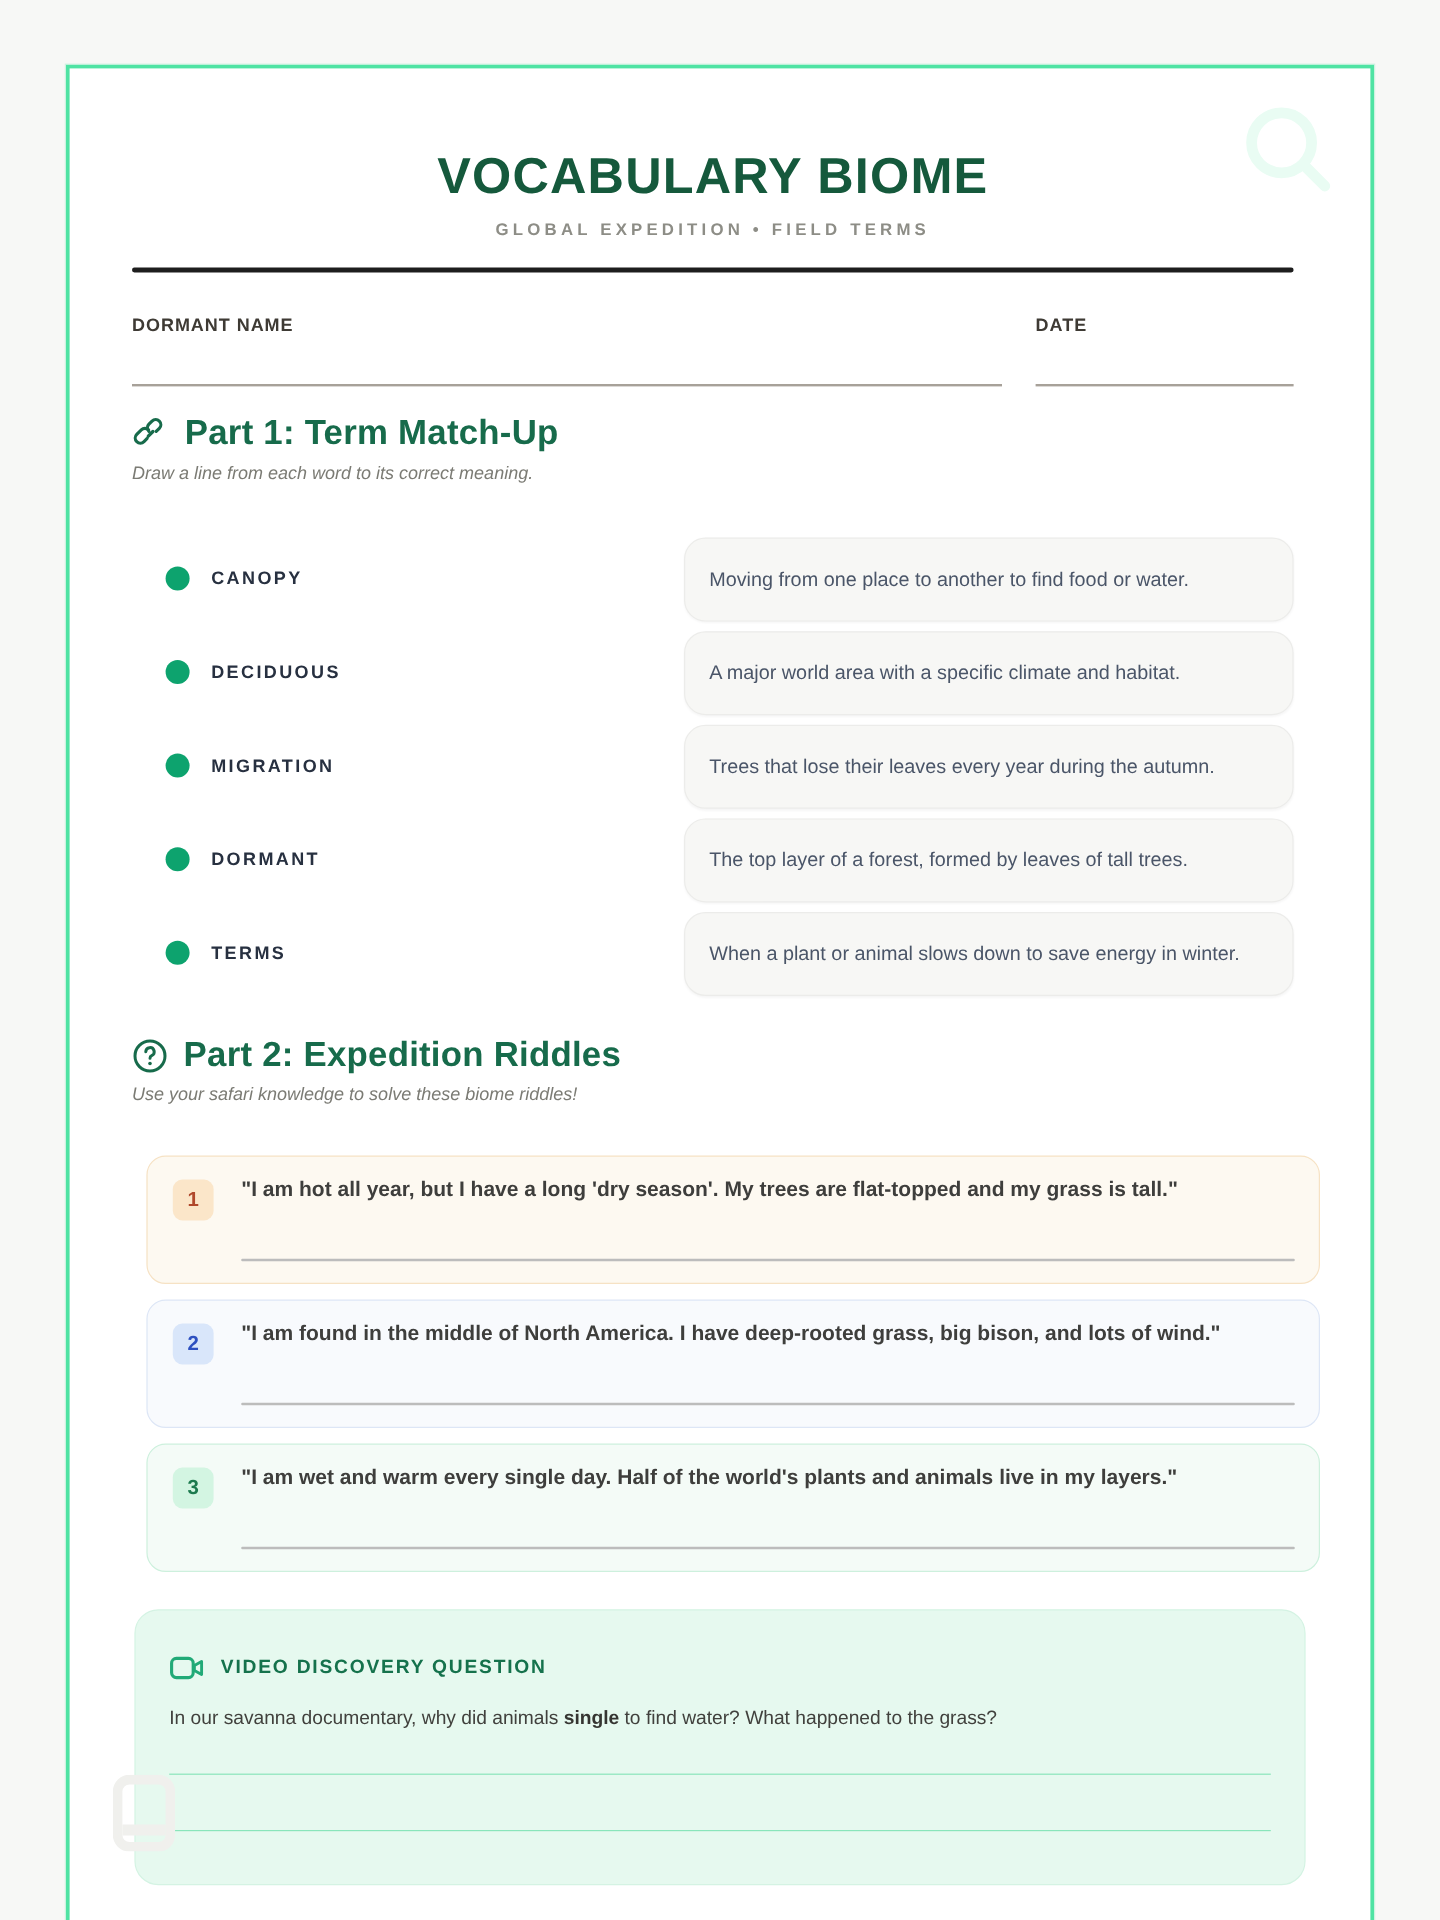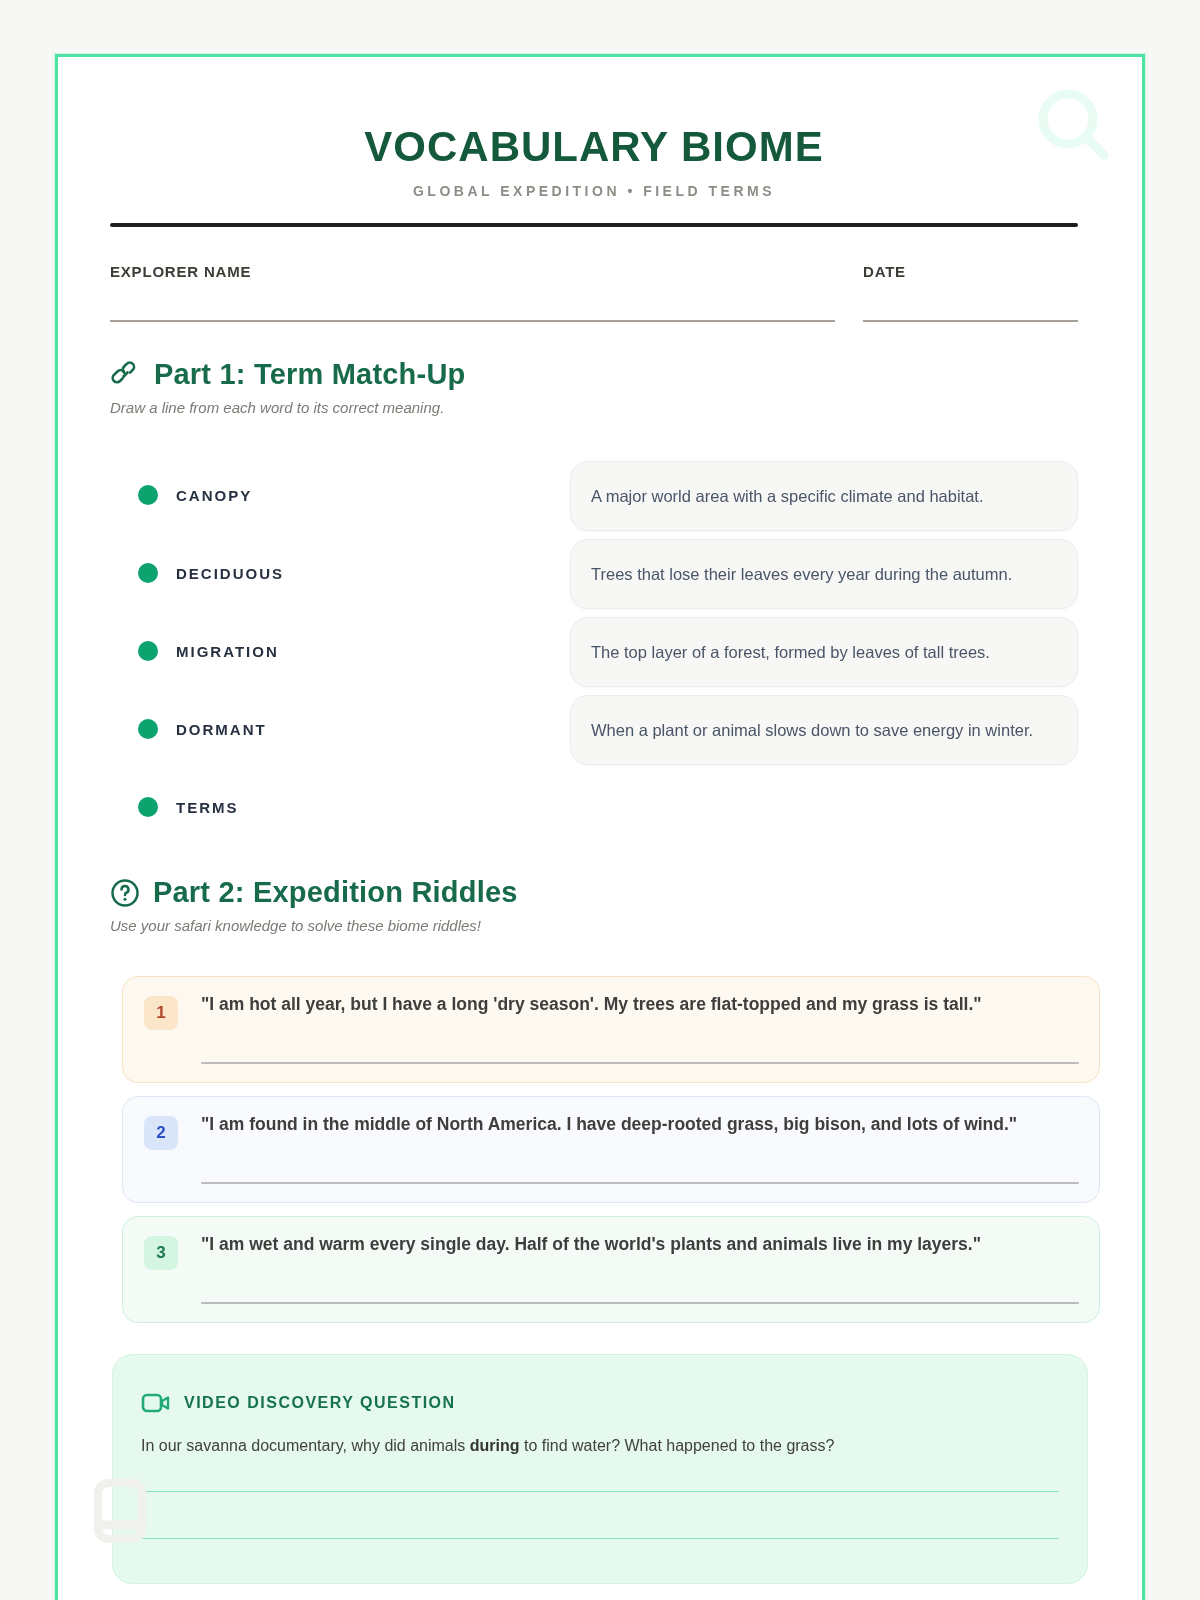--- a/index.html
+++ b/index.html
@@ -38,21 +38,21 @@
   .divider { margin-top:24px; height:4px; background:#1e1e1e; border-radius:2px; }
 
   
   .fields { display:flex; margin-top:36px; gap:28px; }
   .field-name { flex:1 1 auto; width:725px; }
   .field-date { width:215px; }
   .field-label { font-size:15px; font-weight:700; letter-spacing:.8px; color:#3e3a34; }
   .field-line { margin-top:40px; border-bottom:2px solid #a7a199; height:1px; }
 
   
-  .section-head { display:flex; align-items:center; gap:13px; margin-top:36px; }
+  .section-head { display:flex; align-items:center; gap:13px; margin-top:23px; }
   .section-head h2 { font-size:29px; font-weight:800; color:#176b4b; letter-spacing:.2px; }
   .section-sub { margin-top:8px; font-size:15px; font-style:italic; color:#7b7b74; }
 
   
   .match { display:flex; margin-top:40px; }
   .terms-col { width:460px; display:flex; flex-direction:column; }
   .term-row { height:78px; display:flex; align-items:center; gap:18px; padding-left:28px; cursor:pointer; }
   .term-dot { width:20px; height:20px; border-radius:50%; background:#0da36e; flex:0 0 auto; }
   .term-label { font-size:15px; font-weight:700; letter-spacing:2px; color:#273040; }
   .defs-col { flex:1; display:flex; flex-direction:column; gap:8px; padding-top:5px; }
@@ -117,21 +117,21 @@
   <div class="content">
 
     <div class="header">
       <div class="title">VOCABULARY BIOME</div>
       <div class="subtitle">GLOBAL EXPEDITION • FIELD TERMS</div>
       <div class="divider"></div>
     </div>
 
     <div class="fields">
       <div class="field-name">
-        <div class="field-label">EXPLORER NAME</div>
+        <div class="field-label">DORMANT NAME</div>
         <div class="field-line"></div>
       </div>
       <div class="field-date">
         <div class="field-label">DATE</div>
         <div class="field-line"></div>
       </div>
     </div>
 
     <div class="section-head">
       <svg width="31" height="31" viewBox="0 0 24 24">
@@ -161,20 +161,23 @@
           <span class="term-dot"></span>
           <span class="term-label">DORMANT</span>
         </div>
         <div class="term-row">
           <span class="term-dot"></span>
           <span class="term-label">TERMS</span>
         </div>
       </div>
       <div class="defs-col">
         <div class="def-box">
+          <span class="def-text">Moving from one place to another to find food or water.</span>
+        </div>
+        <div class="def-box">
           <span class="def-text">A major world area with a specific climate and habitat.</span>
         </div>
         <div class="def-box">
           <span class="def-text">Trees that lose their leaves every year during the autumn.</span>
         </div>
         <div class="def-box">
           <span class="def-text">The top layer of a forest, formed by leaves of tall trees.</span>
         </div>
         <div class="def-box">
           <span class="def-text">When a plant or animal slows down to save energy in winter.</span>
@@ -217,20 +220,20 @@
     </div>
 
     <div class="video-box">
       <div class="video-head">
         <svg width="30" height="24" viewBox="0 0 30 24">
           <rect x="2" y="4" width="18" height="16" rx="4" fill="none" stroke="#21aa77" stroke-width="2.6"></rect>
           <path d="M21 10 L27 6.5 L27 17.5 L21 14 Z" fill="none" stroke="#21aa77" stroke-width="2.4" stroke-linejoin="round"></path>
         </svg>
         <span class="video-title">VIDEO DISCOVERY QUESTION</span>
       </div>
-      <div class="video-question"><span>In our savanna documentary, why did animals </span><b>during</b><span> to find water? What happened to the grass?</span></div>
+      <div class="video-question"><span>In our savanna documentary, why did animals </span><b>single</b><span> to find water? What happened to the grass?</span></div>
       <div class="video-line first"></div>
       <div class="video-line"></div>
     </div>
 
     <div class="page-bottom-pad"></div>
   </div>
 </div>
 
 </body></html>

